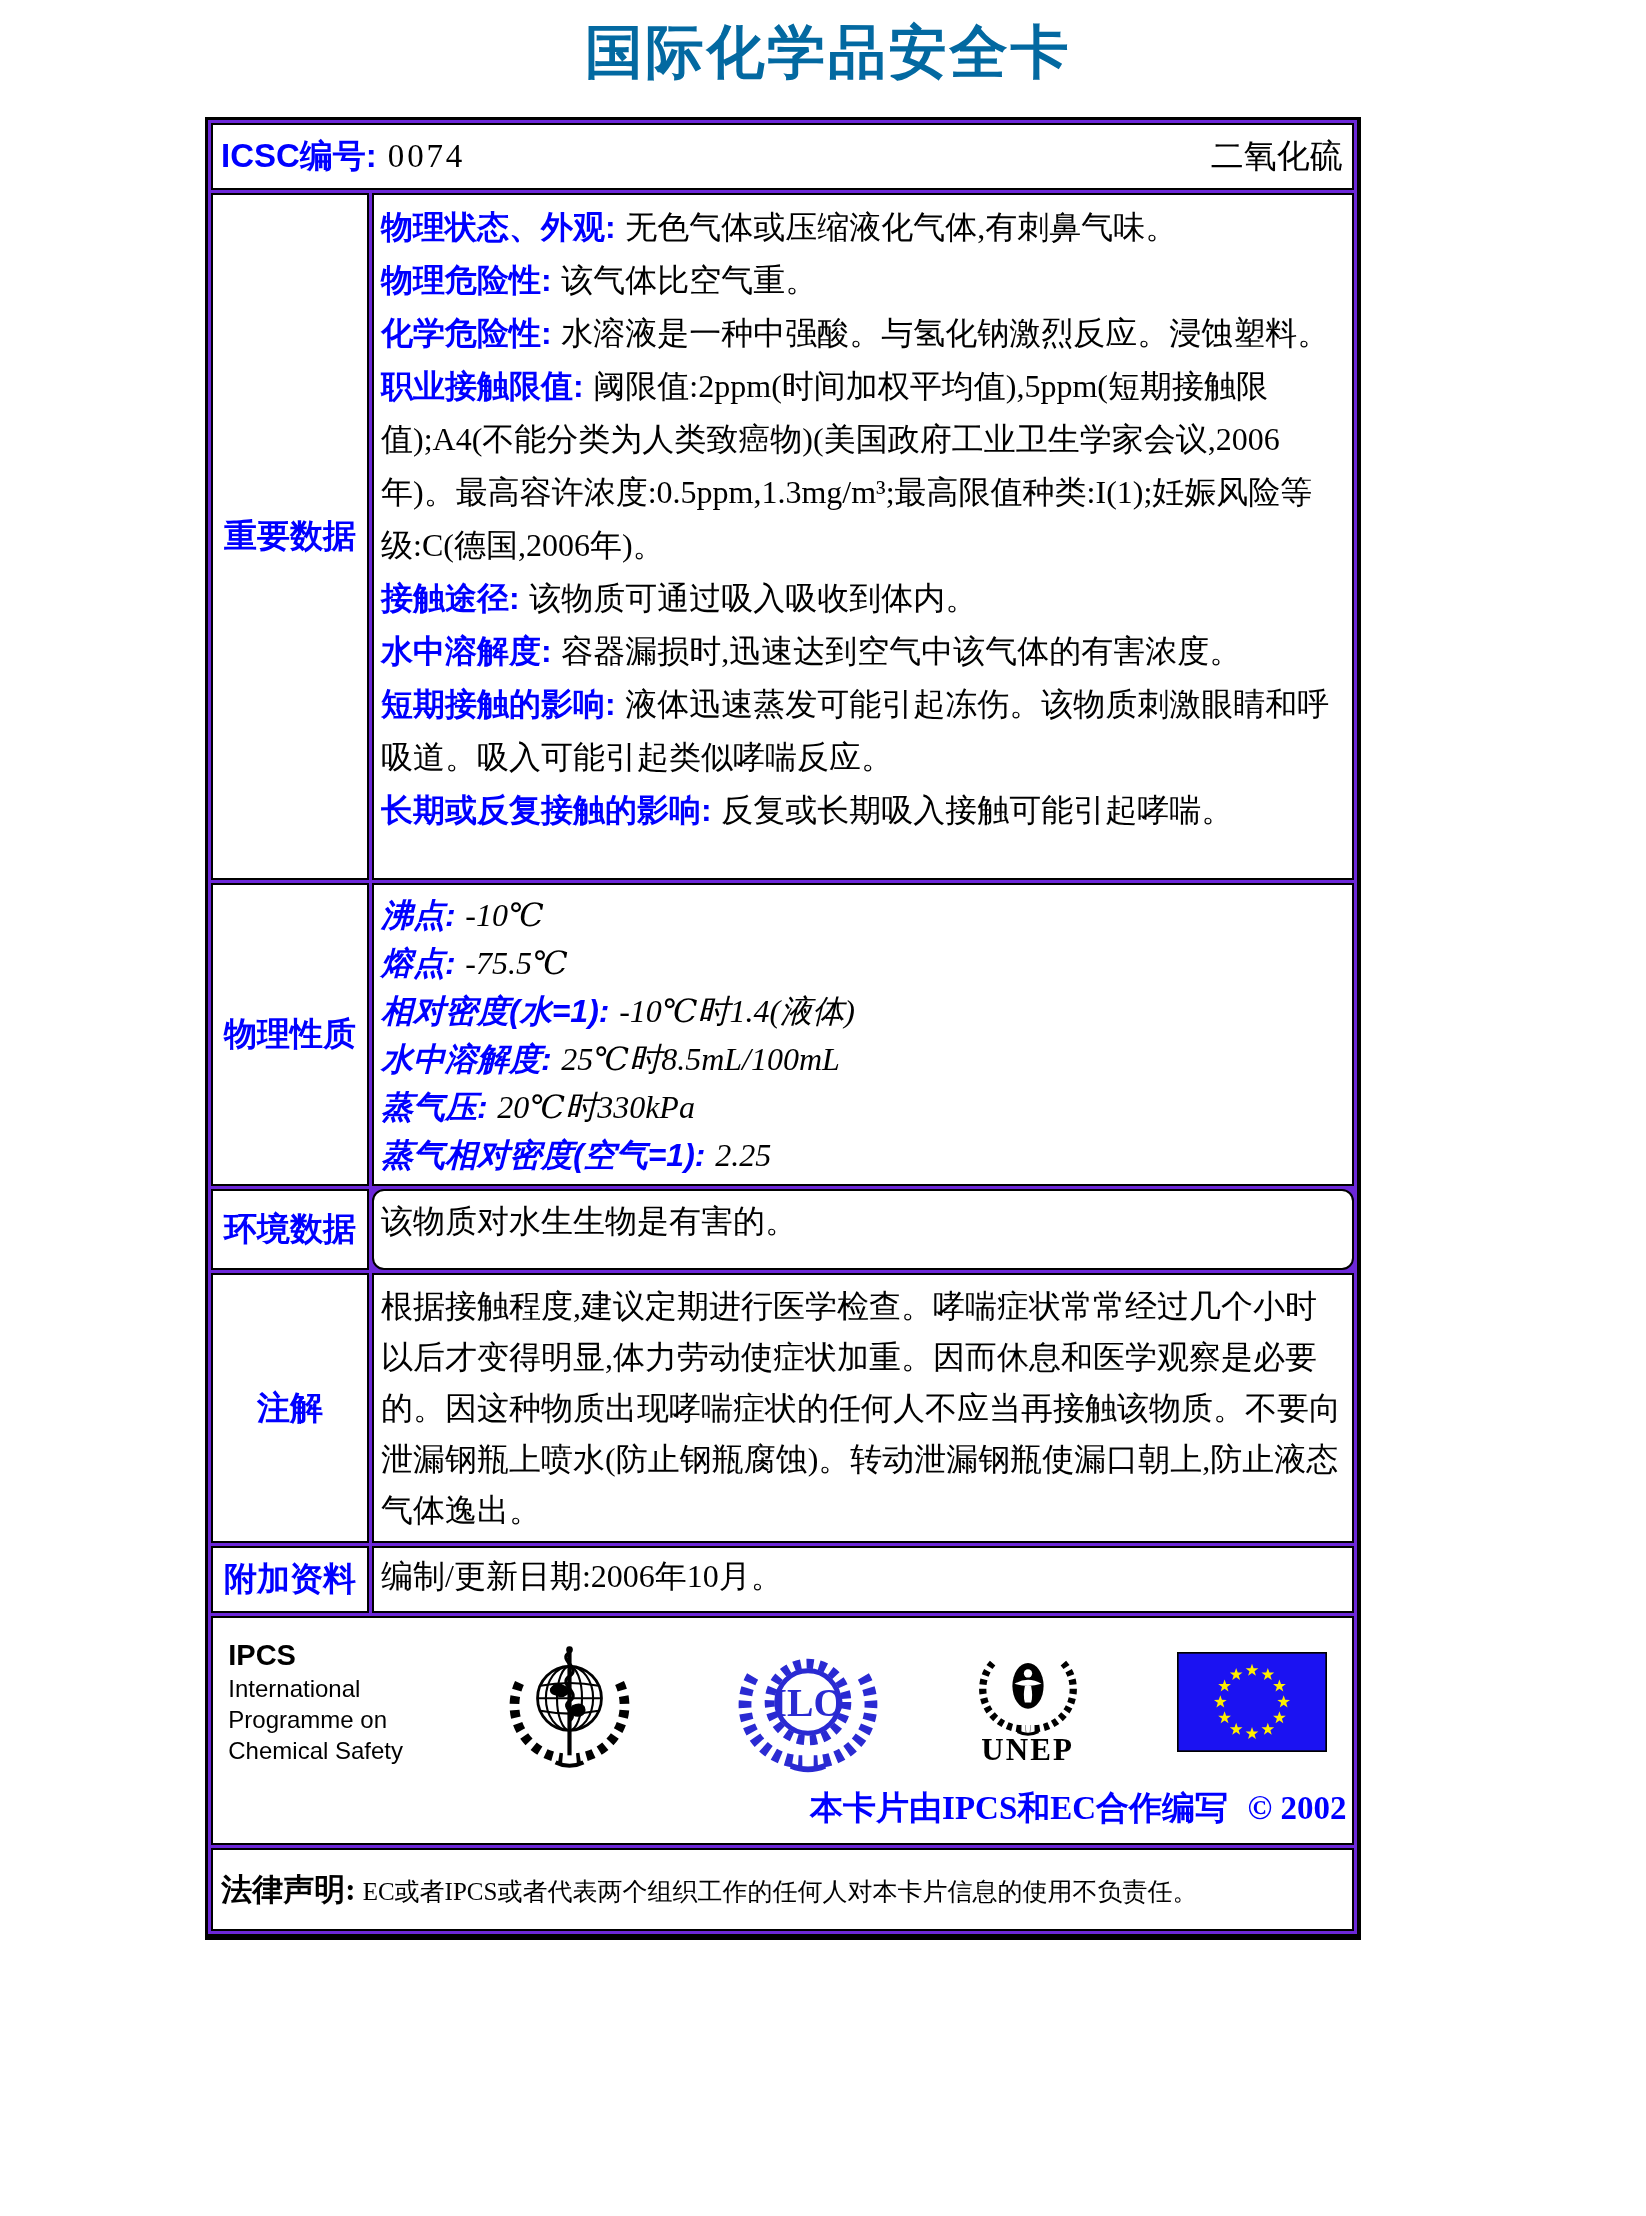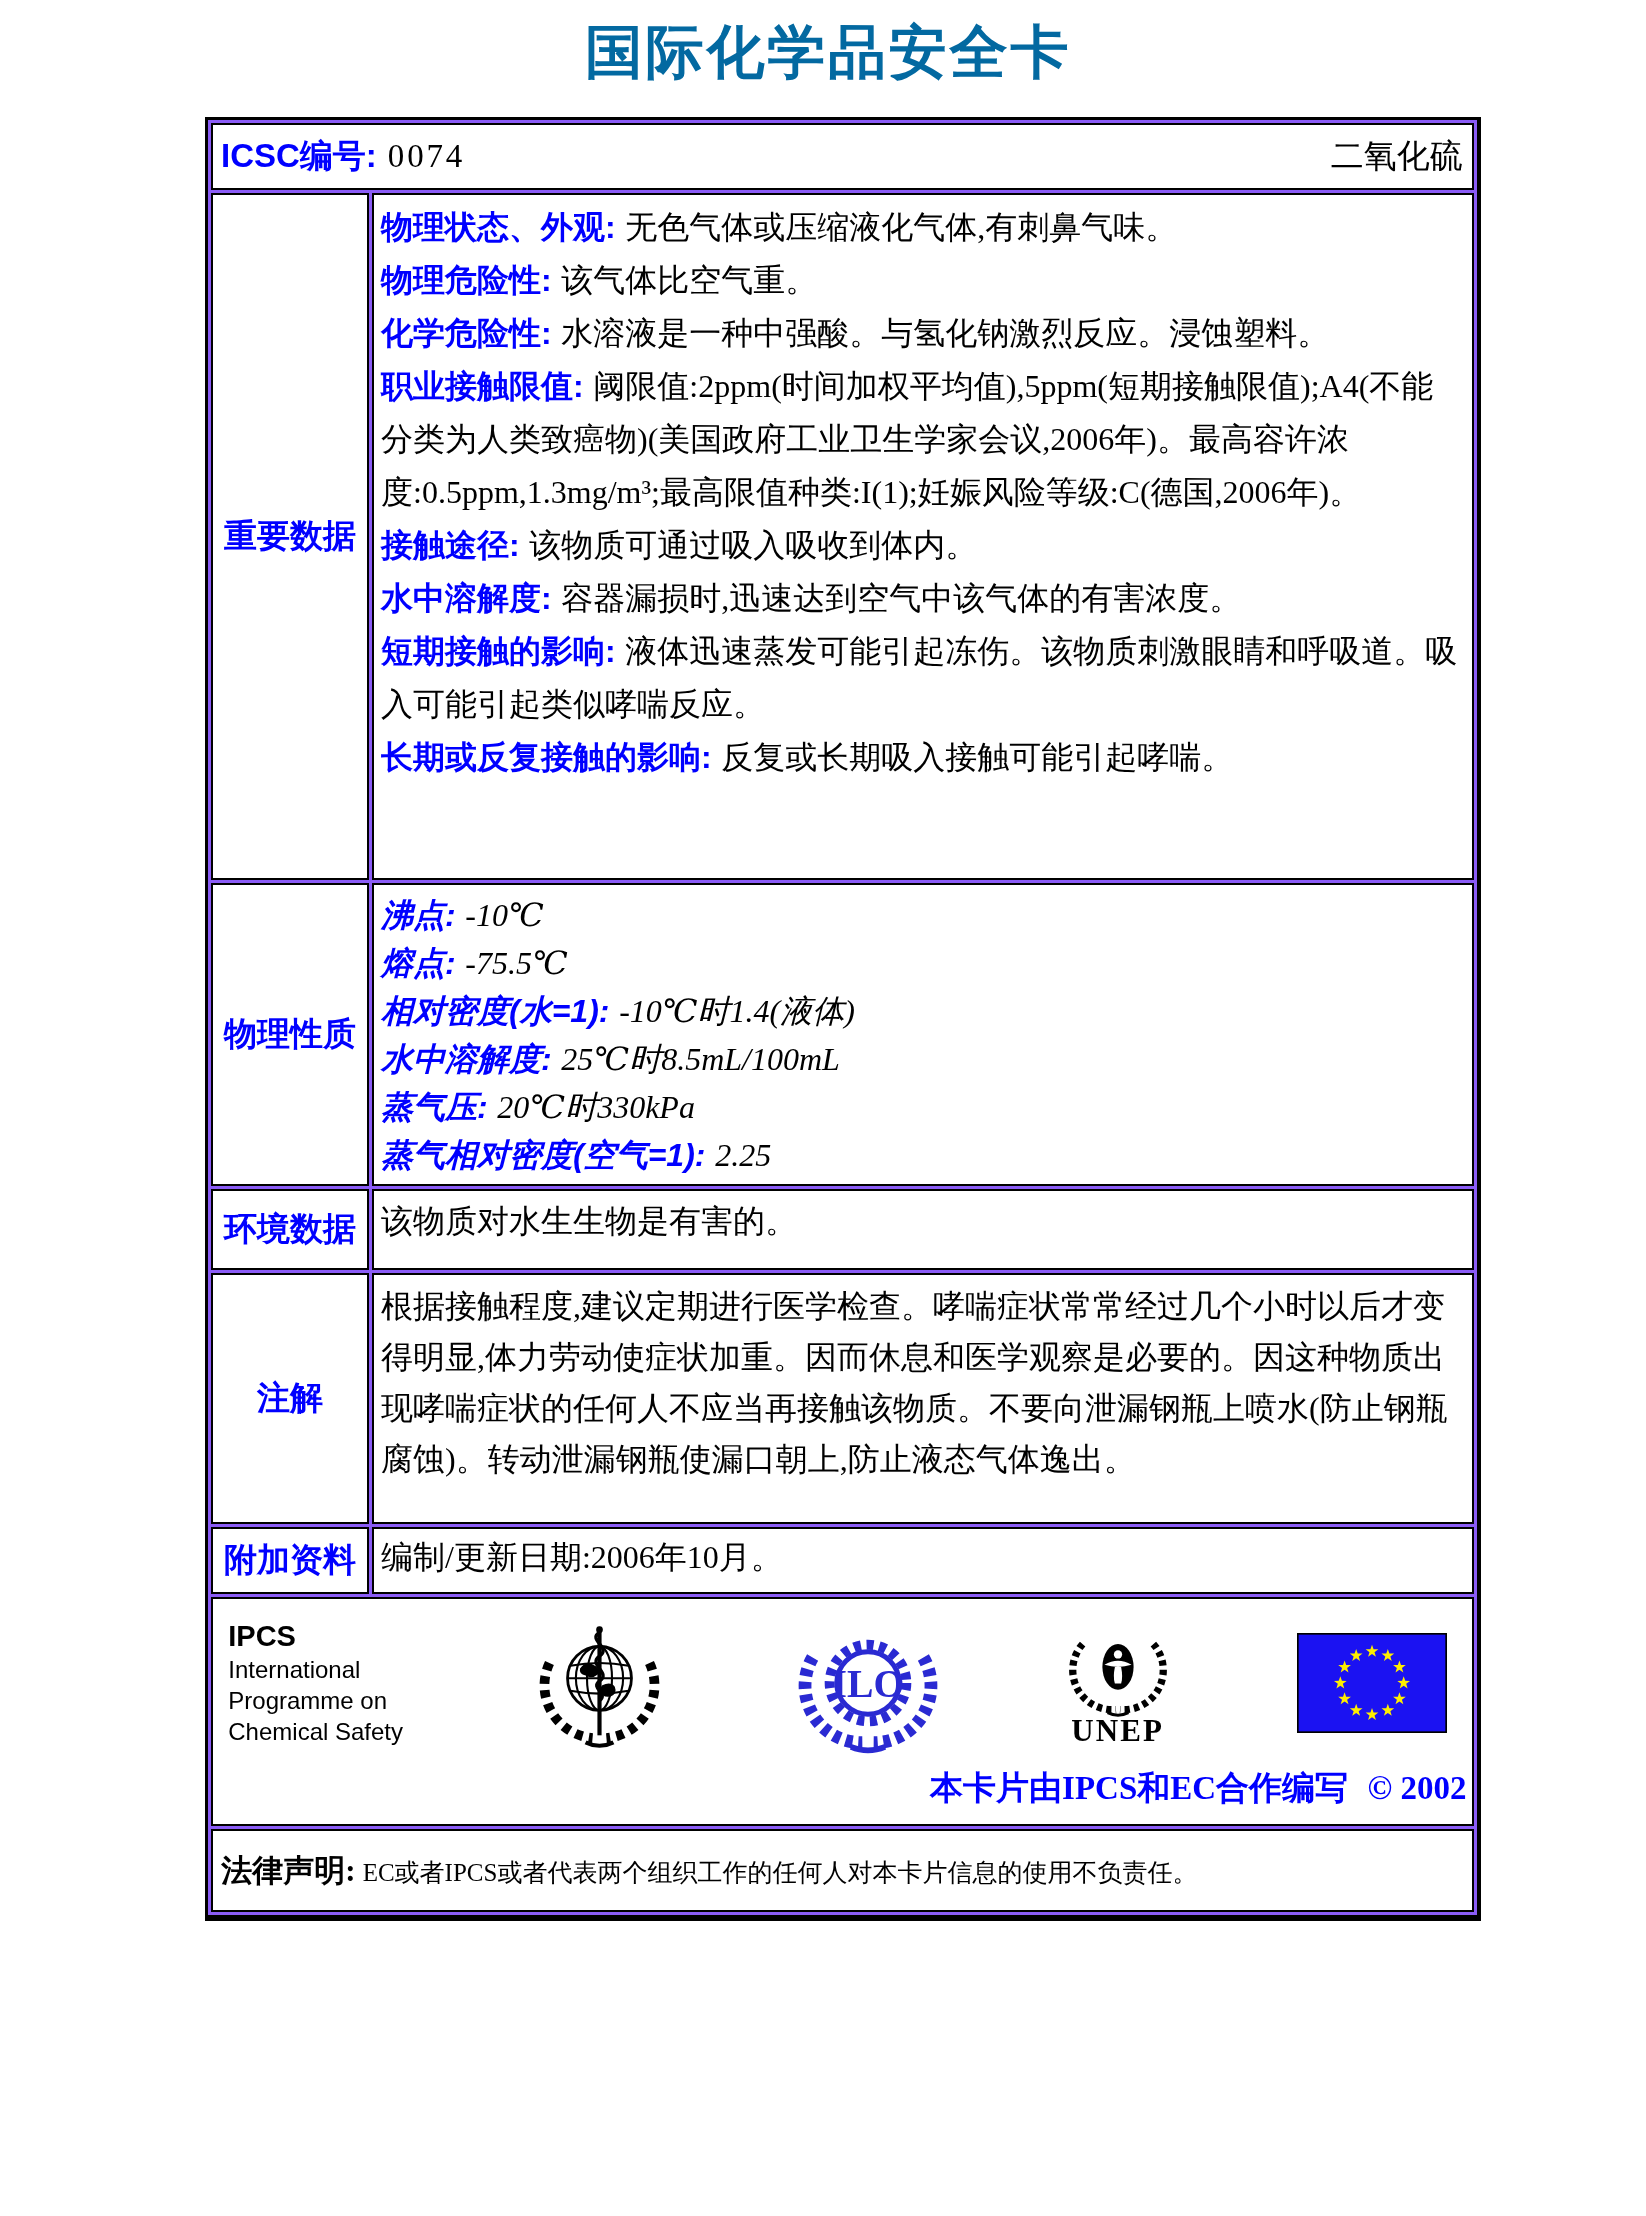--- a/index.html
+++ b/index.html
@@ -5,23 +5,23 @@
   html,body{margin:0;padding:0;background:#ffffff;}
   body{width:1647px;height:2216px;position:relative;font-family:"Liberation Serif","DejaVu Serif",serif;color:#000;}
 
   .page-title{
     position:absolute;top:19.4px;left:205px;width:1246px;
     text-align:center;font-family:"Liberation Sans","DejaVu Sans",sans-serif;
     font-weight:bold;font-size:58px;line-height:1.15;color:#0369a1;letter-spacing:2.8px;
   }
 
   .card{
-    position:absolute;top:117px;left:205px;width:1276px;
+    position:absolute;top:117px;left:205px;width:1156px;
     border:3.5px solid #000;border-right-width:4.9px;border-bottom-width:6.2px;
-    background:#8b5cf6;box-sizing:border-box;
+    background:#6d28d9;box-sizing:border-box;
   }
   table.grid{width:100%;border-collapse:separate;border-spacing:3.5px;table-layout:fixed;}
   td.cell{border:2.1px solid #000;background:#fff;vertical-align:top;box-sizing:border-box;}
   col.c-label{width:158px;}
 
   
   td.header-cell{height:67px;vertical-align:middle;}
   .header-flex{display:flex;justify-content:space-between;align-items:center;padding:0 8.3px 0 7px;}
   .icsc-label{color:#0000ff;font-weight:bold;font-family:"Liberation Sans","DejaVu Sans",sans-serif;font-size:33px;}
   .icsc-number{font-size:33px;letter-spacing:2.8px;padding-left:11px;}
@@ -30,21 +30,21 @@
   
   td.label-cell{vertical-align:middle;text-align:center;}
   .side-label{color:#0000ff;font-weight:bold;font-family:"Liberation Sans","DejaVu Sans",sans-serif;font-size:33px;}
 
   
   td.content-cell{padding:5.6px 9.7px 5.6px 7px;font-size:32px;}
   .item{margin:0;}
   .blab{color:#0000ff;font-weight:bold;font-family:"Liberation Sans","DejaVu Sans",sans-serif;padding-right:9.7px;}
   td.important-cell{height:687px;line-height:53px;}
   td.physical-cell{height:287px;line-height:48px;font-style:italic;}
-  td.env-cell{height:81px;line-height:49px;}
+  td.env-cell{height:81px;line-height:49px;border-radius:12px;}
   td.notes-cell{height:251px;line-height:51px;}
   td.additional-cell{height:67px;line-height:44px;}
 
   
   td.logos-cell{height:229px;vertical-align:middle;padding:7px 5.6px;}
   .logos-flex{display:flex;align-items:center;justify-content:space-between;padding:0 19.4px 0 9.7px;}
   .ipcs-block{font-family:"Liberation Sans","DejaVu Sans",sans-serif;color:#000;}
   .ipcs-acronym{font-size:29px;font-weight:bold;line-height:35px;}
   .ipcs-line{font-size:24px;line-height:31px;}
   .unep-wrap{display:flex;flex-direction:column;align-items:center;}

